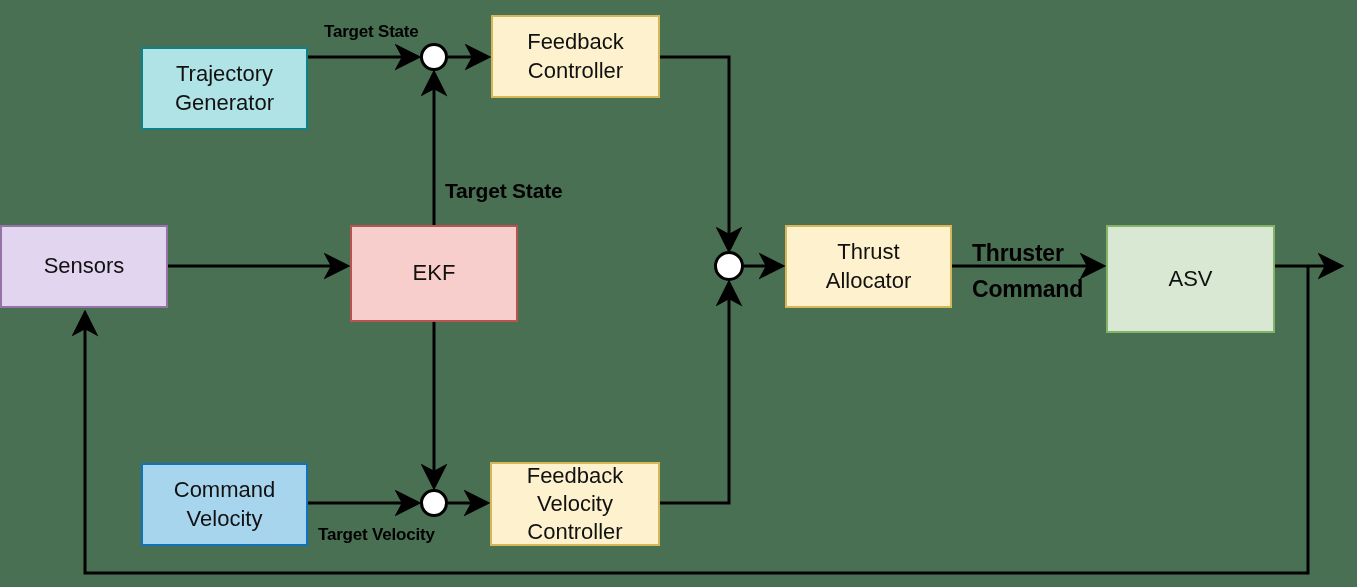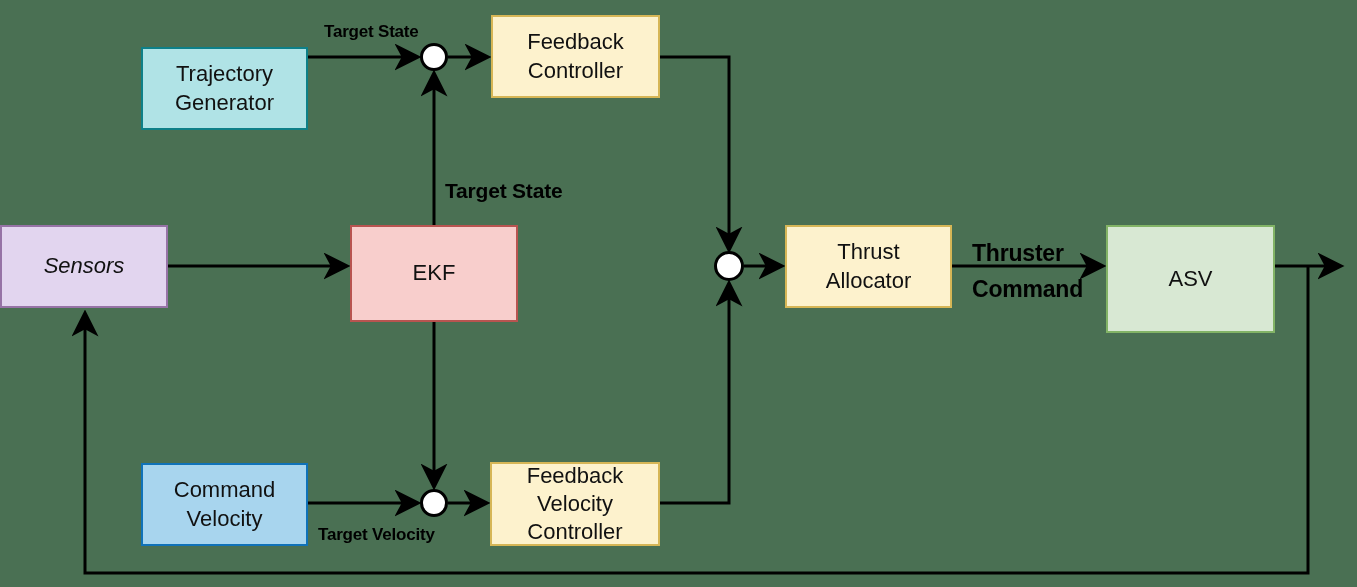--- a/index.html
+++ b/index.html
@@ -103,21 +103,21 @@
   <div class="block" style="left:141px; top:15px; width:167px; height:83px; background:#b0e3e6; border-color:#0e8088;margin-top:32px;">
     <span>Trajectory
 Generator</span>
   </div>
 
   <div class="block" style="left:491px; top:15px; width:169px; height:83px; background:#fdf2cd; border-color:#d6b656;">
     <span>Feedback
 Controller</span>
   </div>
 
-  <div class="block" style="left:0px; top:225px; width:168px; height:83px; background:#e2d5ef; border-color:#9673a6;font-style:italic;">
+  <div class="block" style="left:0px; top:225px; width:168px; height:83px; background:#e2d5ef; border-color:#9673a6;">
     <span>Sensors</span>
   </div>
 
   <div class="block" style="left:350px; top:225px; width:168px; height:97px; background:#f8cecc; border-color:#b85450;">
     <span>EKF</span>
   </div>
 
   <div class="block" style="left:785px; top:225px; width:167px; height:83px; background:#fdf2cd; border-color:#d6b656;">
     <span>Thrust
 Allocator</span>

